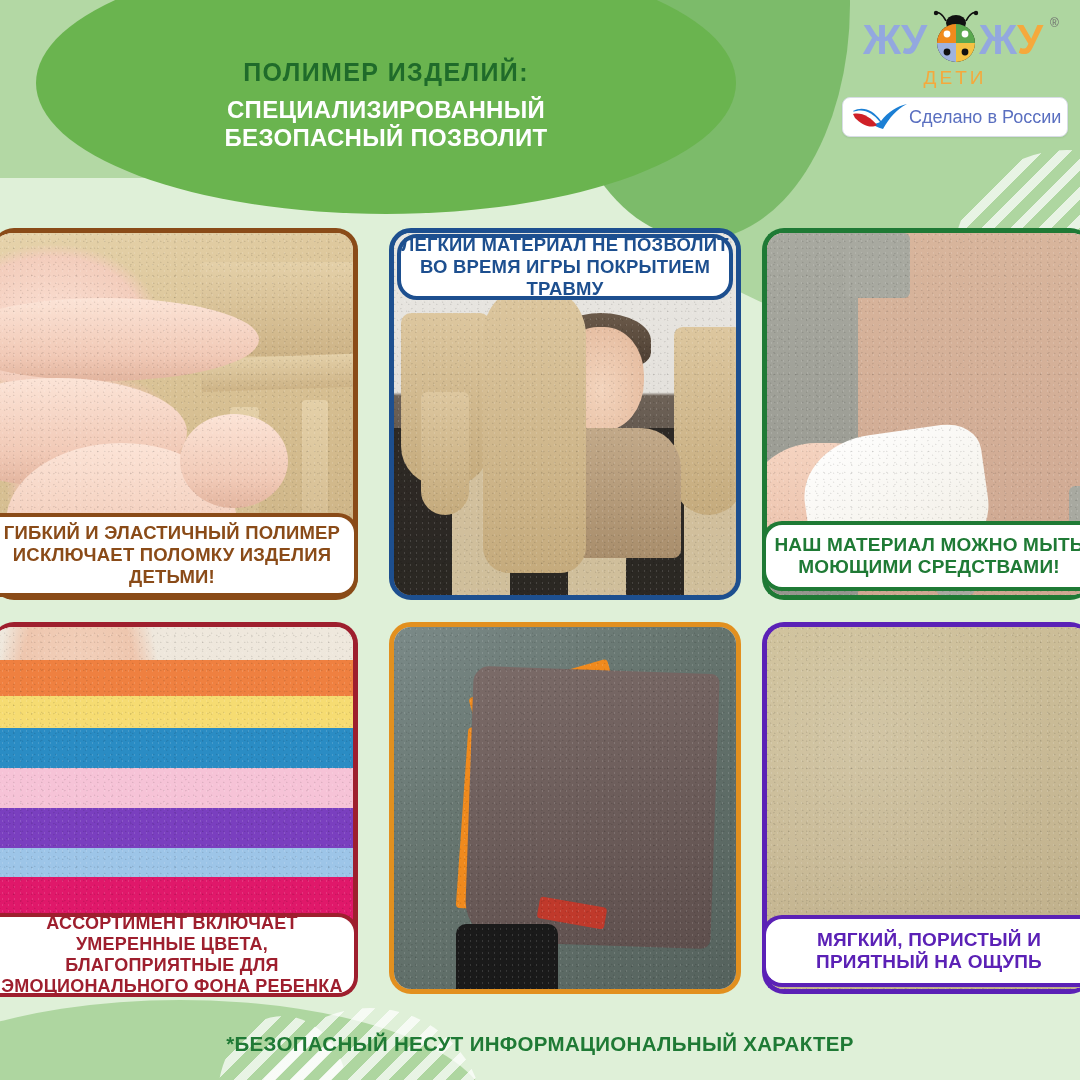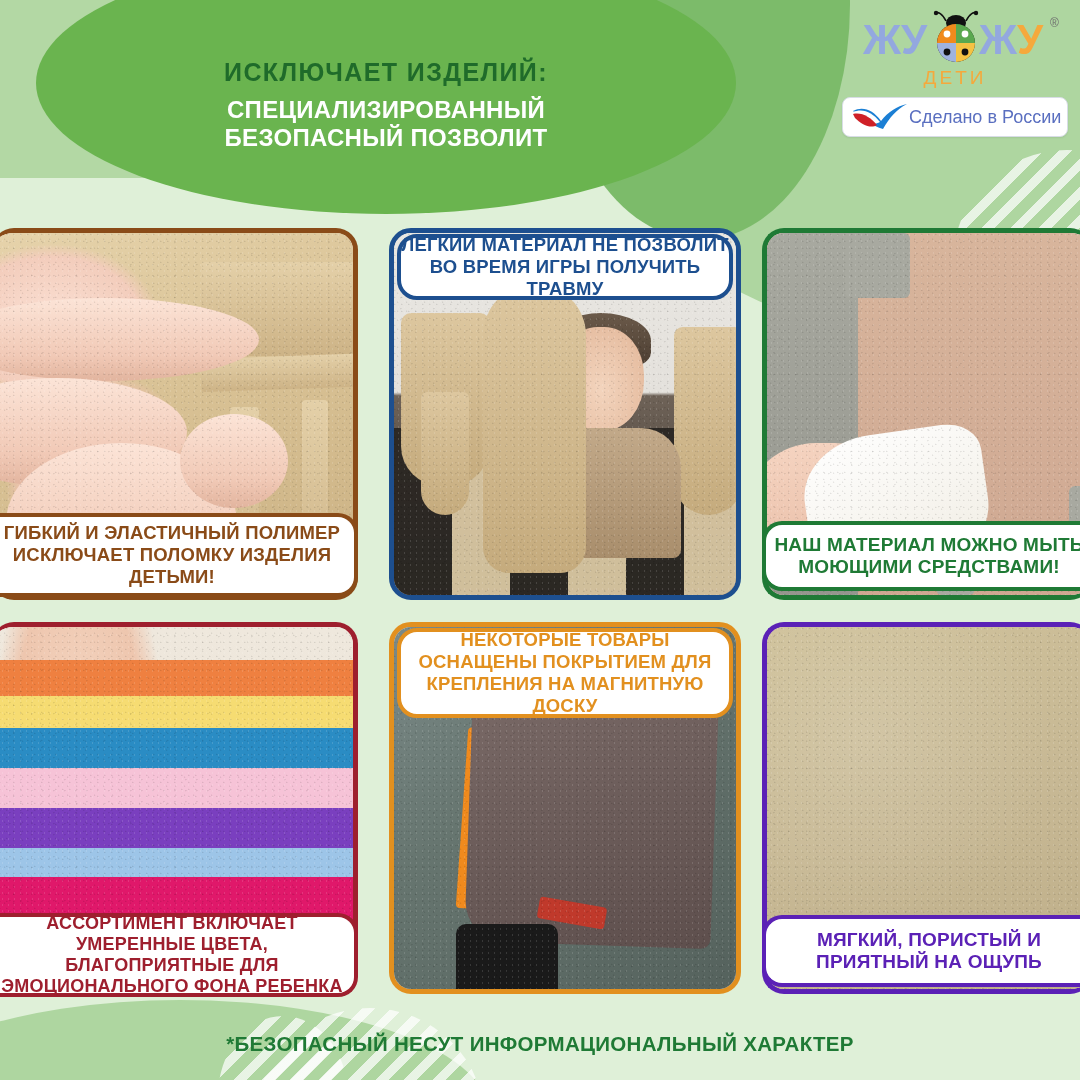--- a/index.html
+++ b/index.html
@@ -290,21 +290,21 @@
     <div class="bg-header-band"></div>
     <div class="bg-blob-light"></div>
     <div class="bg-blob-dark-top"></div>
     <div class="bg-blob-bottom"></div>
     <div class="stripe-circle sc-topright"></div>
     <div class="stripe-circle sc-bottom1"></div>
     <div class="stripe-circle sc-bottom2"></div>
   </div>
 
   <div class="title-ellipse">
-    <div class="title-kicker">ИСКЛЮЧАЕТ ИЗДЕЛИЙ:</div>
+    <div class="title-kicker">ПОЛИМЕР ИЗДЕЛИЙ:</div>
     <div class="title-main">
       <div>СПЕЦИАЛИЗИРОВАННЫЙ</div>
       <div>БЕЗОПАСНЫЙ ПОЗВОЛИТ</div>
     </div>
   </div>
 
   <div class="logo-block">
     <div class="logo-wordmark">
       <span class="lw-zh1">Ж</span>
       <span class="lw-u1">У</span>
@@ -361,21 +361,21 @@
       <div class="furn" style="left:2%; top:22%; width:26%; height:48%;"></div>
       <div class="furn" style="left:8%; top:44%; width:14%; height:34%;"></div>
       <div class="furn" style="left:82%; top:26%; width:20%; height:52%;"></div>
       <div class="kid-hair"></div>
       <div class="kid-head"></div>
       <div class="kid-body"></div>
       <div class="furn" style="left:26%; top:14%; width:30%; height:80%; border-radius: 60px 60px 30px 30px;"></div>
       <div class="noise"></div>
     </div>
   </div>
-  <div class="caption" id="cap2">ЛЕГКИЙ МАТЕРИАЛ НЕ ПОЗВОЛИТ ВО ВРЕМЯ ИГРЫ ПОЛУЧИТЬ ТРАВМУ</div>
+  <div class="caption" id="cap2">ЛЕГКИЙ МАТЕРИАЛ НЕ ПОЗВОЛИТ ВО ВРЕМЯ ИГРЫ ПОКРЫТИЕМ ТРАВМУ</div>
 
   <div class="card" id="card3">
     <div class="card-photo ph-wipe">
       <div class="gray-tile"></div>
       <div class="notch" style="left:24%; top:0; width:20%; height:18%;"></div>
       <div class="notch" style="left:52%; top:76%; width:12%; height:24%;"></div>
       <div class="notch" style="left:93%; top:70%; width:10%; height:18%;"></div>
       <div class="fingers2"></div>
       <div class="cloth"></div>
       <div class="noise"></div>
@@ -402,21 +402,20 @@
     <div class="card-photo ph-magnet">
       <div class="orange-edge" style="left:20%; top:28%; width:9%; height:50%; transform:rotate(4deg);"></div>
       <div class="orange-edge" style="left:22%; top:14%; width:42%; height:7%; transform:rotate(-16deg);"></div>
       <div class="orange-edge" style="left:26%; top:70%; width:52%; height:8%; transform:rotate(12deg); border-radius:0 0 40px 0;"></div>
       <div class="gray-sheet"></div>
       <div class="orange-edge" style="left:42%; top:76%; width:20%; height:6%; background:#c0392b; transform:rotate(10deg);"></div>
       <div class="sleeve"></div>
       <div class="noise"></div>
     </div>
   </div>
-  <div class="caption" id="cap5">НЕКОТОРЫЕ ТОВАРЫ ОСНАЩЕНЫ ПОКРЫТИЕМ ДЛЯ КРЕПЛЕНИЯ НА МАГНИТНУЮ ДОСКУ</div>
 
   <div class="card" id="card6">
     <div class="card-photo ph-foam">
       <div class="noise"></div>
     </div>
   </div>
   <div class="caption" id="cap6">МЯГКИЙ, ПОРИСТЫЙ И ПРИЯТНЫЙ НА ОЩУПЬ</div>
 
   <div class="footer-note">*БЕЗОПАСНЫЙ НЕСУТ ИНФОРМАЦИОНАЛЬНЫЙ ХАРАКТЕР</div>
 

